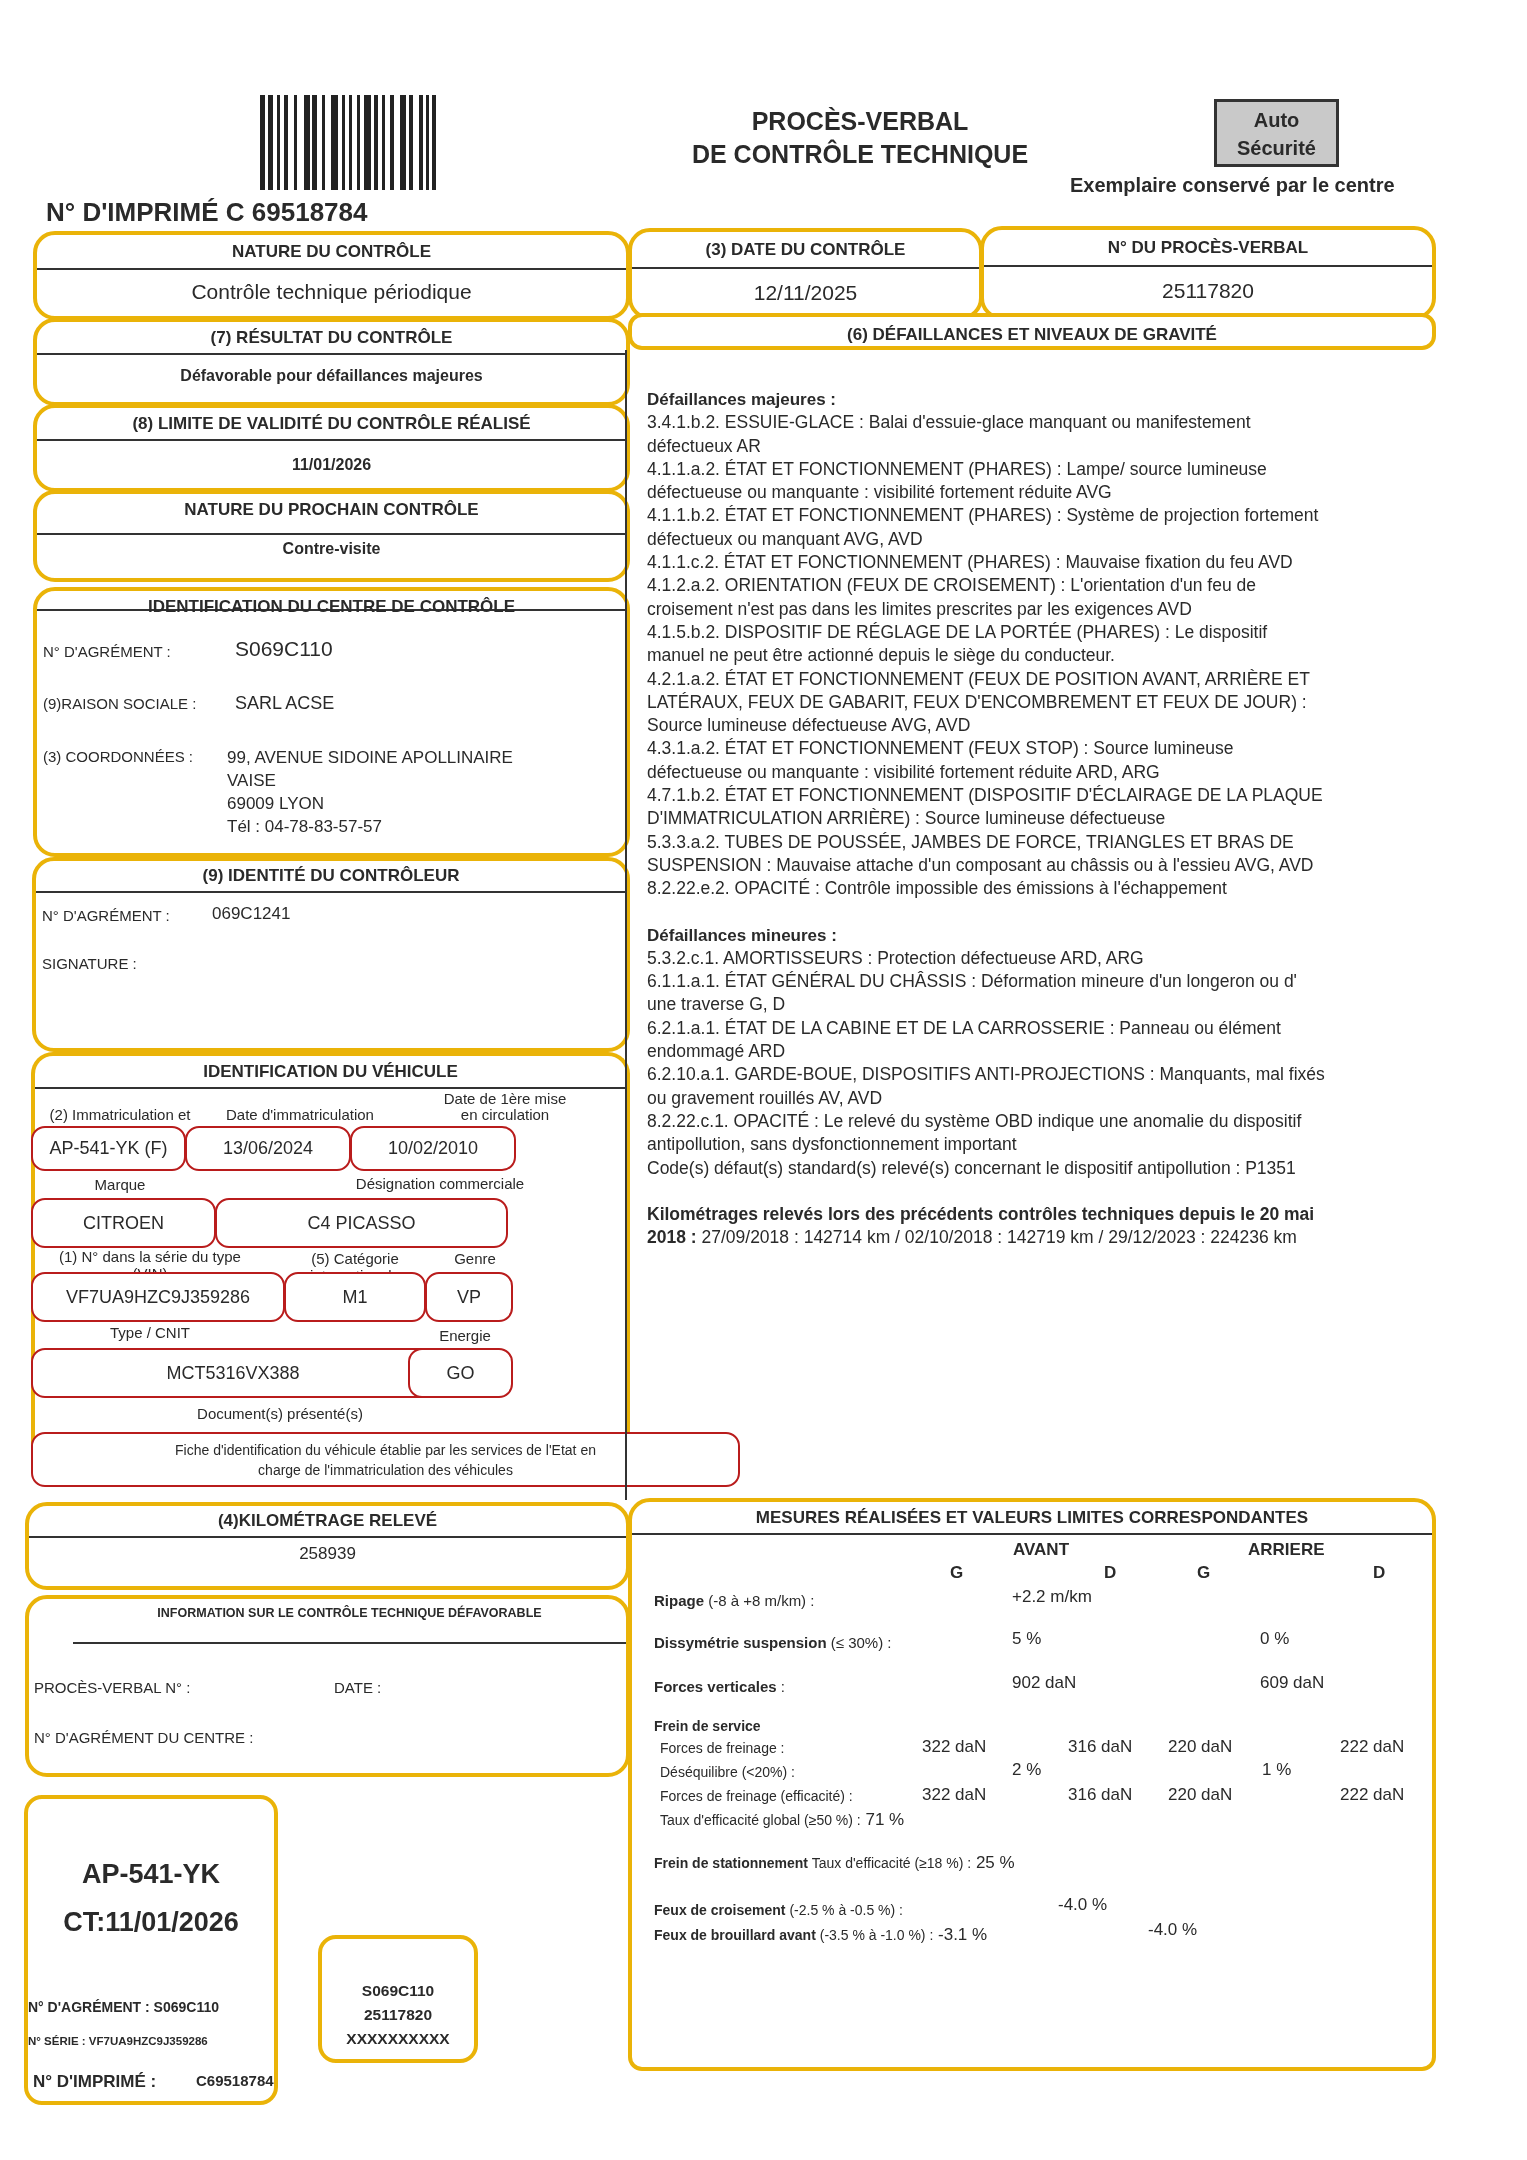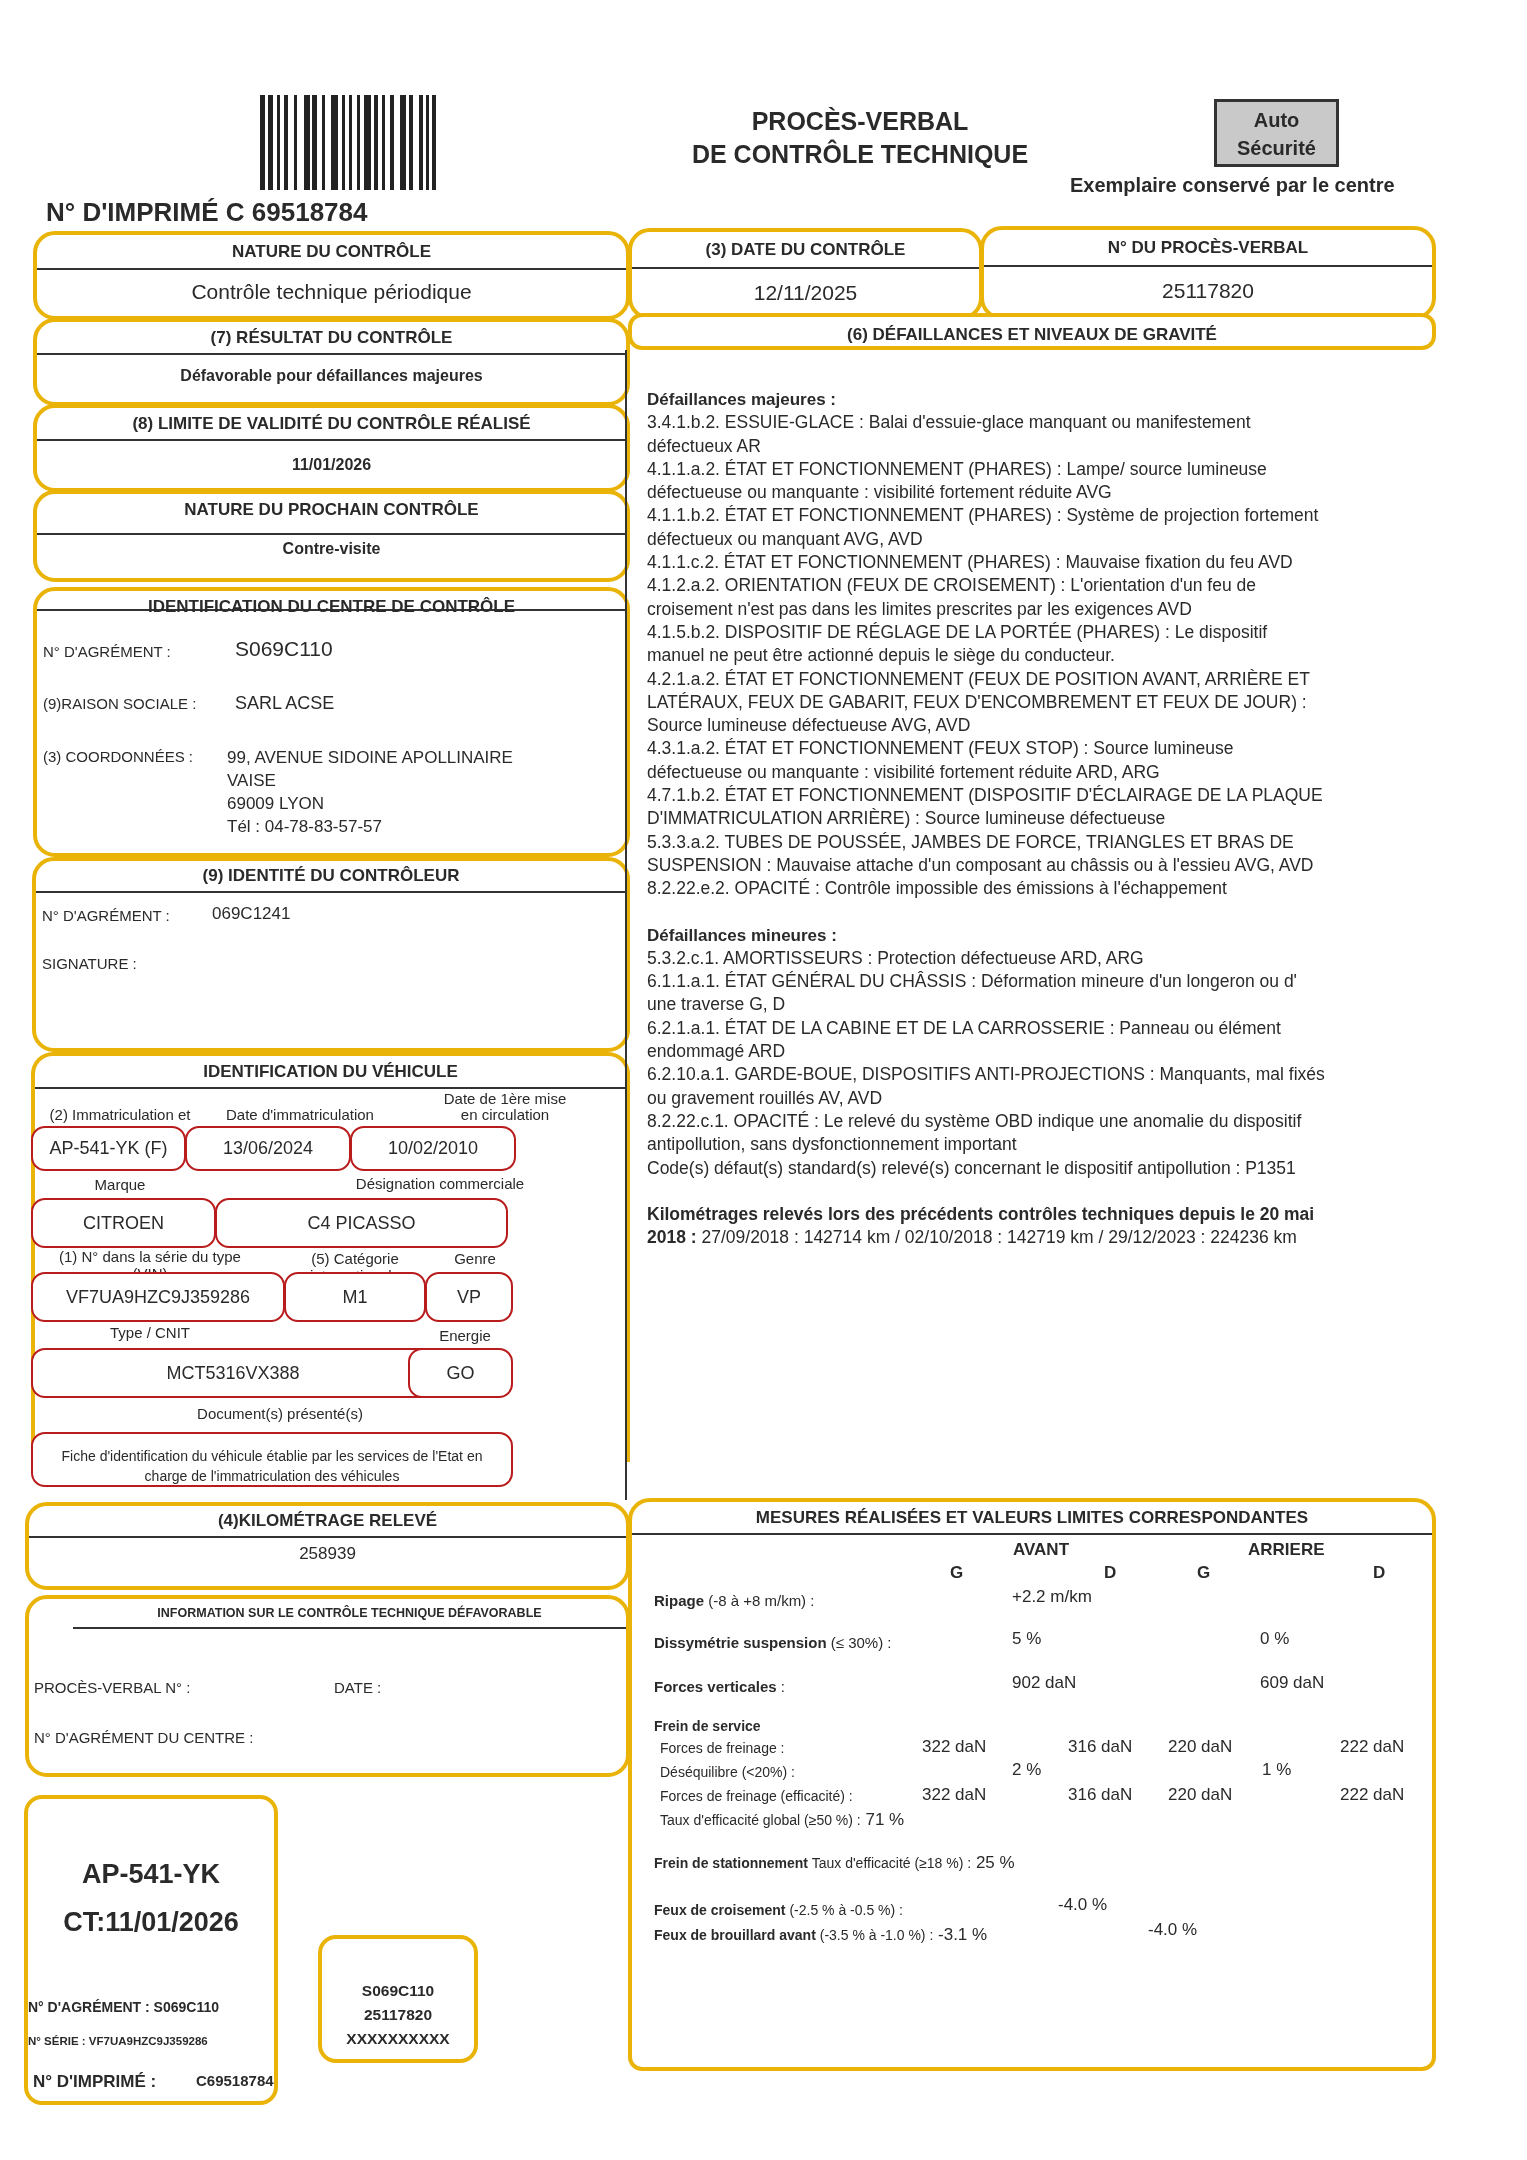--- a/index.html
+++ b/index.html
@@ -162,34 +162,34 @@
 <div class="cell" style="left:31px;top:1272px;width:254px;height:50px;line-height:46px;">VF7UA9HZC9J359286</div>
 <div class="cell" style="left:284px;top:1272px;width:142px;height:50px;line-height:46px;">M1</div>
 <div class="cell" style="left:425px;top:1272px;width:88px;height:50px;line-height:46px;">VP</div>
 
 <div class="lbl" style="left:100px;top:1324px;width:100px;">Type / CNIT</div>
 <div class="lbl" style="left:430px;top:1327px;width:70px;">Energie</div>
 <div class="cell" style="left:31px;top:1348px;width:404px;height:50px;line-height:46px;">MCT5316VX388</div>
 <div class="cell" style="left:408px;top:1348px;width:105px;height:50px;line-height:46px;">GO</div>
 
 <div class="lbl" style="left:150px;top:1405px;width:260px;">Document(s) présenté(s)</div>
-<div class="cell" style="left:31px;top:1432px;width:482px;height:55px;font-size:14px;line-height:20px;padding-top:12px;">
+<div class="cell" style="left:31px;top:1432px;width:709px;height:55px;font-size:14px;line-height:20px;padding-top:6px;">
   <div>Fiche d'identification du véhicule établie par les services de l'Etat en</div>
   <div>charge de l'immatriculation des véhicules</div>
 </div>
 
 <div class="abs" style="left:625px;top:1390px;width:2px;height:100px;background:#333;"></div>
 
 <div class="box" style="left:25px;top:1502px;width:605px;height:88px;">
   <div class="hdr" style="height:32px;line-height:30px;">(4)KILOMÉTRAGE RELEVÉ</div>
   <div class="abs c" style="left:0;right:0;top:38px;font-size:17px;">258939</div>
 </div>
 
 <div class="box" style="left:25px;top:1595px;width:605px;height:182px;">
-  <div class="hdr" style="height:30px;line-height:28px;font-size:12.5px;margin-left:44px;">INFORMATION SUR LE CONTRÔLE TECHNIQUE DÉFAVORABLE</div>
+  <div class="hdr" style="height:45px;line-height:28px;font-size:12.5px;margin-left:44px;">INFORMATION SUR LE CONTRÔLE TECHNIQUE DÉFAVORABLE</div>
   <div class="abs sm" style="left:5px;top:80px;">PROCÈS-VERBAL N° :</div>
   <div class="abs sm" style="left:305px;top:80px;">DATE :</div>
   <div class="abs sm" style="left:5px;top:130px;">N° D'AGRÉMENT DU CENTRE :</div>
 </div>
 
 <div class="box" style="left:24px;top:1795px;width:254px;height:310px;border-radius:18px;">
   <div class="abs b c" style="left:0;right:0;top:60px;font-size:27px;">AP-541-YK</div>
   <div class="abs b c" style="left:0;right:0;top:108px;font-size:27px;">CT:11/01/2026</div>
   <div class="abs b" style="left:0;top:200px;font-size:14px;">N° D'AGRÉMENT : S069C110</div>
   <div class="abs b" style="left:0;top:236px;font-size:11.5px;">N° SÉRIE : VF7UA9HZC9J359286</div>

